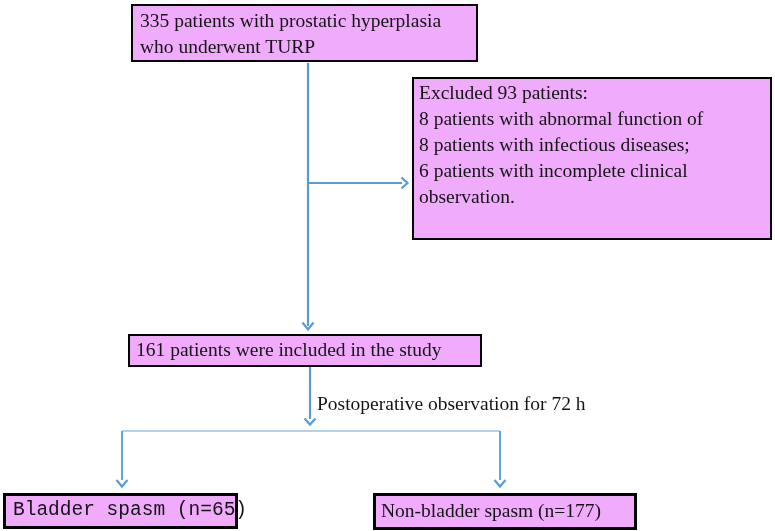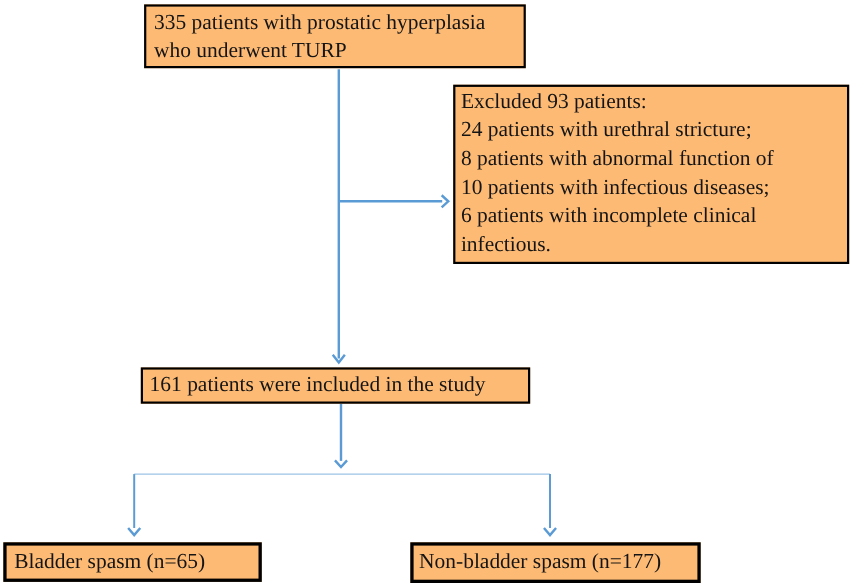--- a/index.html
+++ b/index.html
@@ -11,27 +11,27 @@
       overflow: hidden;
       font-family: "Liberation Serif", "DejaVu Serif", serif;
       font-size: 19.5px;
       color: #141414;
     }
     .arrows { position: absolute; left: 0; top: 0; }
     .box {
       position: absolute;
       box-sizing: border-box;
       border: 2.5px solid #000000;
-      background: #fdba74;
+      background: #f0abfc;
     }
     .box .line { white-space: nowrap; }
     #box-enrollment { left: 131px; top: 4px;  width: 347px; height: 58px;  padding: 2px 0 0 7px; line-height: 26px; }
     #box-excluded   { left: 412px; top: 77px; width: 360px; height: 163px; padding: 1px 0 4px 5px; line-height: 26px; }
     #box-included   { left: 128px; top: 334px; width: 354px; height: 33px; padding: 0 0 0 6px;  line-height: 28px; }
-    #box-bladder    { left: 3px;   top: 493px; width: 235px; height: 36px; border-width: 3px; padding: 0 0 0 7px; line-height: 29px; }
+    #box-bladder    { left: 3px;   top: 493px; width: 235px; height: 36px; border-width: 3px; padding: 0 0 0 7px; line-height: 29px; font-family: Liberation Mono, monospace; }
     #box-nonbladder { left: 373px; top: 493px; width: 264px; height: 37px; border-width: 3px; padding: 0 0 0 5px; line-height: 30px; font-family: Liberation Serif, serif; }
     #obs-label { position: absolute; left: 317px; top: 391px; white-space: nowrap; line-height: 26px; }
   </style>
 </head>
 <body>
 
 <div class="canvas">
 
   <svg class="arrows" width="775" height="531" viewBox="0 0 775 531">
     <g fill="none" stroke-linejoin="miter">
@@ -55,31 +55,31 @@
     </g>
   </svg>
 
   <div class="box" id="box-enrollment">
     <div class="line">335 patients with prostatic hyperplasia</div>
     <div class="line">who underwent TURP</div>
   </div>
 
   <div class="box" id="box-excluded">
     <div class="line">Excluded 93 patients:</div>
-    <div class="line">24 patients with urethral stricture;</div>
     <div class="line">8 patients with abnormal function of</div>
-    <div class="line">10 patients with infectious diseases;</div>
+    <div class="line">8 patients with infectious diseases;</div>
     <div class="line">6 patients with incomplete clinical</div>
-    <div class="line">infectious.</div>
+    <div class="line">observation.</div>
   </div>
 
   <div class="box" id="box-included">
     <div class="line">161 patients were included in the study</div>
   </div>
 
+  <div id="obs-label">Postoperative observation for 72 h</div>
 
   <div class="box" id="box-bladder">
     <div class="line">Bladder spasm (n=65)</div>
   </div>
 
   <div class="box" id="box-nonbladder">
     <div class="line">Non-bladder spasm (n=177)</div>
   </div>
 
 </div>

